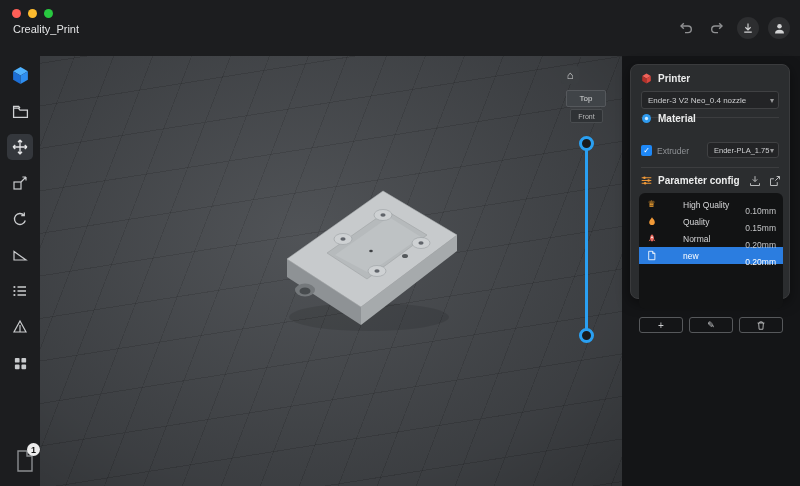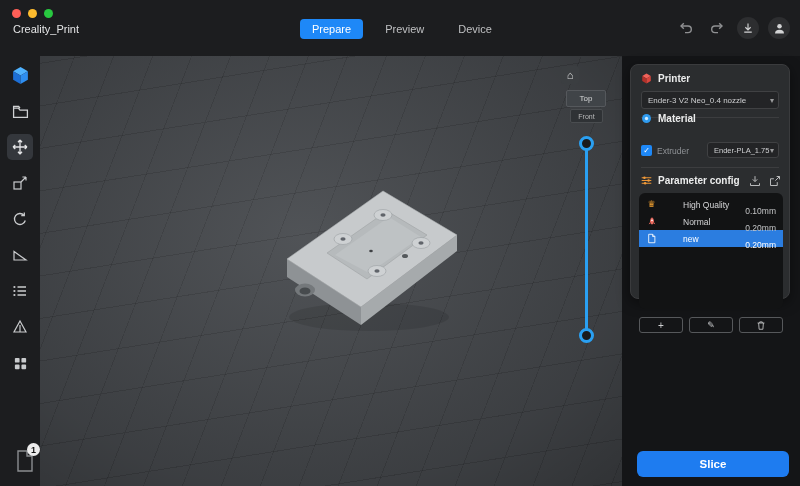--- a/index.html
+++ b/index.html
@@ -99,25 +99,20 @@
 <div class="app">
 
   <div class="topbar">
     <div class="traffic">
       <span class="t-close"></span>
       <span class="t-min"></span>
       <span class="t-max"></span>
     </div>
     <div class="app-title">Creality_Print</div>
 
-    <div class="tabs">
-      <div class="tab active">Prepare</div>
-      <div class="tab">Preview</div>
-      <div class="tab">Device</div>
-    </div>
 
     <div class="top-actions">
       <div class="icon-btn">
         <svg width="16" height="14" viewBox="0 0 16 14">
           <path d="M3 5h7a3.3 3.3 0 1 1 0 6.6H7" fill="none" stroke="#8f9092" stroke-width="1.4"></path>
           <path d="M5.8 2.2 3 5l2.8 2.8" fill="none" stroke="#8f9092" stroke-width="1.4"></path>
         </svg>
       </div>
       <div class="icon-btn">
         <svg width="16" height="14" viewBox="0 0 16 14">
@@ -287,20 +282,29 @@
           <path d="M11 9.5V14H2V5h4.5" fill="none" stroke="#bdbebf" stroke-width="1.3"></path>
           <path d="M8.5 7.5 14 2M10.2 2H14v3.8" fill="none" stroke="#bdbebf" stroke-width="1.3"></path>
         </svg>
       </div>
 
       <div class="profile-list">
         <div class="p-row">
           <span class="p-ico crown-ico">♛</span>
           <span class="p-name">High Quality</span>
           <span class="p-val">0.10mm</span>
+        </div>
+        <div class="p-row">
+          <span class="p-ico">
+            <svg width="10" height="11" viewBox="0 0 16 16">
+                <path d="M8 1c1.5 2.7 4.5 4 4.5 8a4.5 4.5 0 0 1-9 0C3.5 6 6.5 3.7 8 1Z" fill="#f29a38"></path>
+              </svg>
+          </span>
+          <span class="p-name">Quality</span>
+          <span class="p-val">0.15mm</span>
         </div>
         <div class="p-row">
           <span class="p-ico">
             <svg width="10" height="11" viewBox="0 0 16 16">
               <path d="M8 1c2.3 1.9 3.2 4.6 3.2 7.2L9.6 12.5H6.4L4.8 8.2C4.8 5.6 5.7 2.9 8 1Z" fill="#ea6a5f"></path>
               <circle cx="8" cy="6" r="1.4" fill="#fff"></circle>
               <path d="M4.8 9 2.6 12.4l2.6-.8M11.2 9l2.2 3.4-2.6-.8" fill="#ea6a5f"></path>
             </svg>
           </span>
           <span class="p-name">Normal</span>
@@ -324,15 +328,14 @@
         <button class="panel-btn">
           <svg width="10" height="11" viewBox="0 0 16 16">
             <path d="M2.5 4h11M6 4V2.2h4V4M4.2 4l.8 10h6l.8-10" fill="none" stroke="#cfd0d2" stroke-width="1.3"></path>
           </svg>
         </button>
       </div>
 
     </div>
   </div>
 
-  <button class="slice-btn">Slice</button>
 
 </div>
 
 </body></html>

